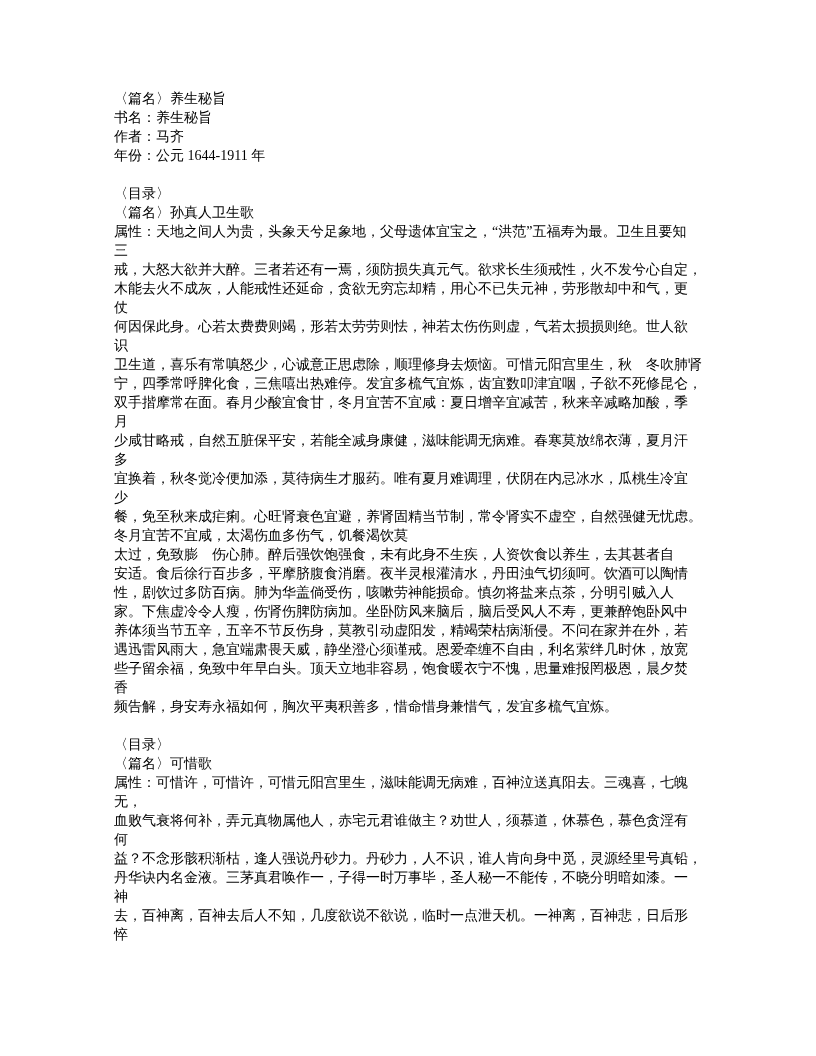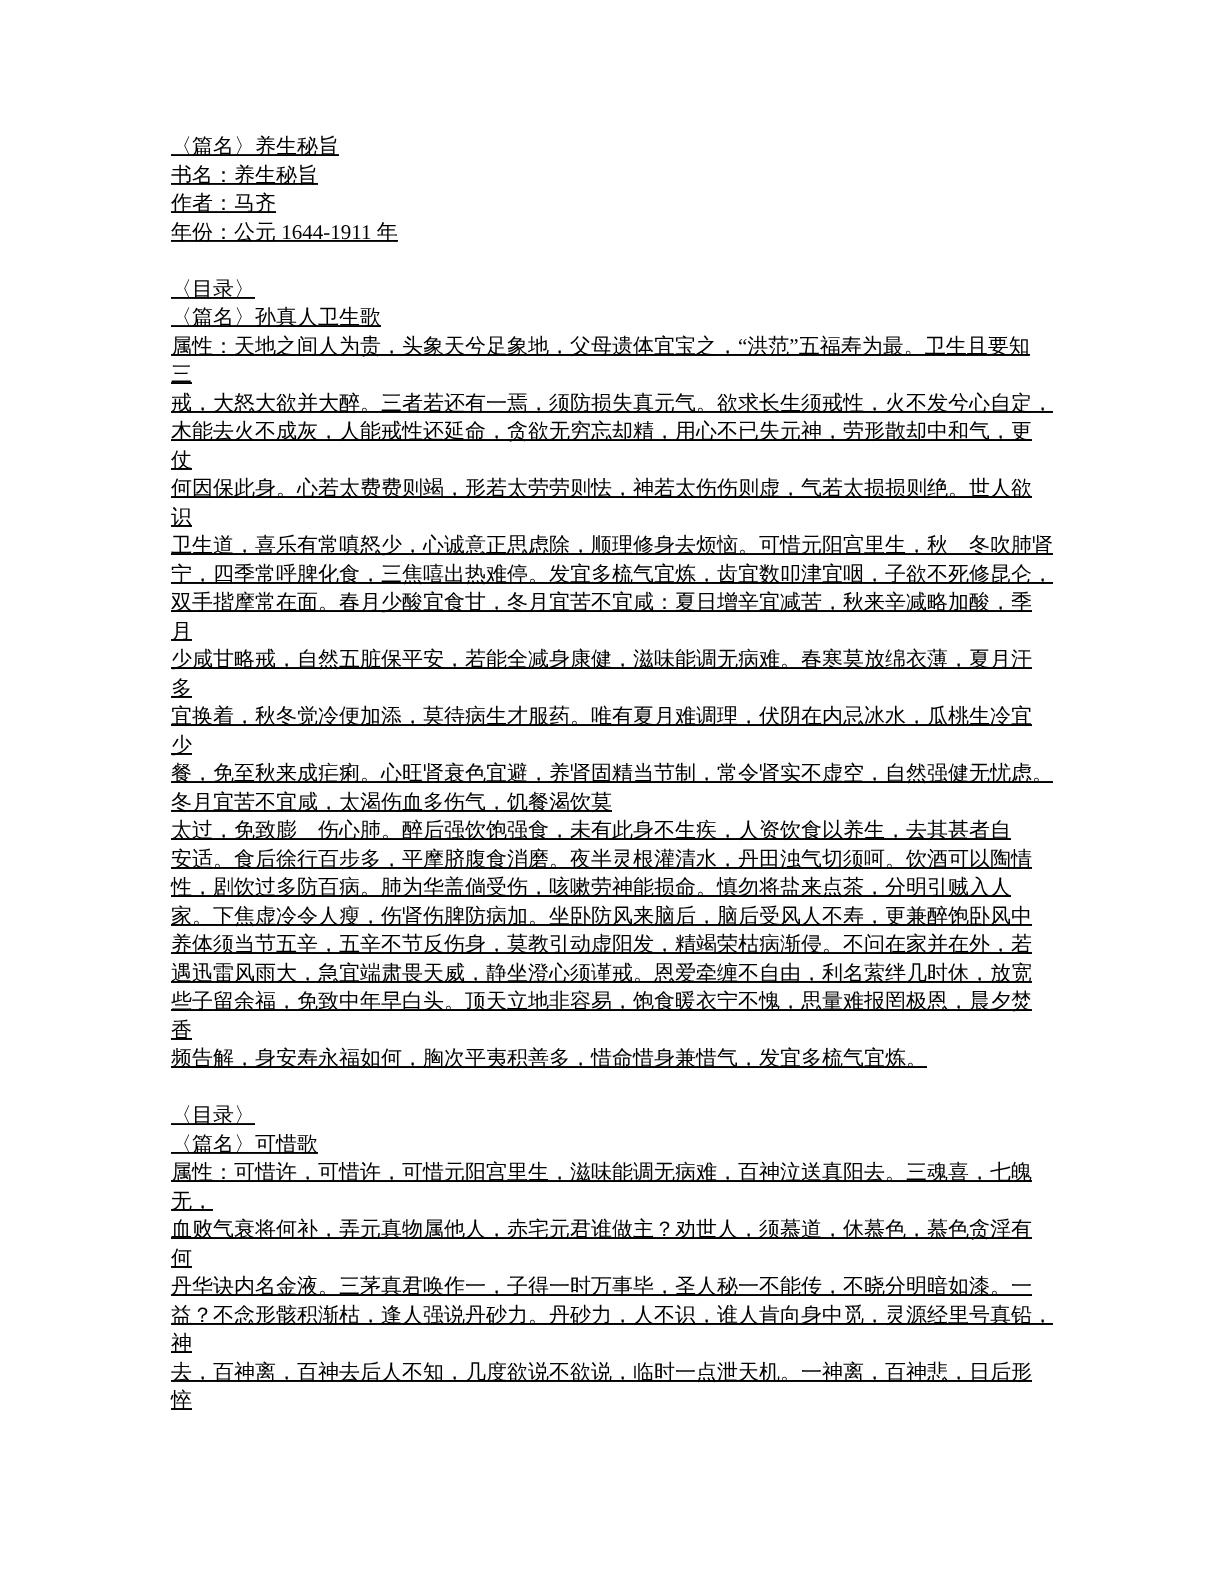--- a/index.html
+++ b/index.html
@@ -1,15 +1,15 @@
 <!DOCTYPE html>
 <html><head>
 <meta charset="utf-8">
 <style>
-  * { margin: 0; padding: 0; box-sizing: border-box; text-decoration: underline; }
+  * { margin: 0; padding: 0; box-sizing: border-box; }
   html, body {
     width: 816px;
     height: 1056px;
     background: #ffffff;
   }
   body {
     position: relative;
     overflow: hidden;
     font-family: "Liberation Serif", "DejaVu Serif", serif;
     color: #000000;
@@ -79,21 +79,21 @@
   <div class="line blank"></div>
 
   <div>
     <div class="line">〈目录〉</div>
     <div class="line">〈篇名〉可惜歌</div>
     <div>
         <div class="line">属性：可惜许，可惜许，可惜元阳宫里生，滋味能调无病难，百神泣送真阳去。三魂喜，七魄</div>
         <div class="line">无，</div>
         <div class="line">血败气衰将何补，弄元真物属他人，赤宅元君谁做主？劝世人，须慕道，休慕色，慕色贪淫有</div>
         <div class="line">何</div>
+        <div class="line">益？不念形骸积渐枯，逢人强说丹砂力。丹砂力，人不识，谁人肯向身中觅，灵源经里号真铅，</div>
         <div class="line">丹华诀内名金液。三茅真君唤作一，子得一时万事毕，圣人秘一不能传，不晓分明暗如漆。一</div>
-        <div class="line">益？不念形骸积渐枯，逢人强说丹砂力。丹砂力，人不识，谁人肯向身中觅，灵源经里号真铅，</div>
         <div class="line">神</div>
         <div class="line">去，百神离，百神去后人不知，几度欲说不欲说，临时一点泄天机。一神离，百神悲，日后形</div>
         <div class="line">悴</div>
       </div>
   </div>
 
 </div>
 
 </body></html>

